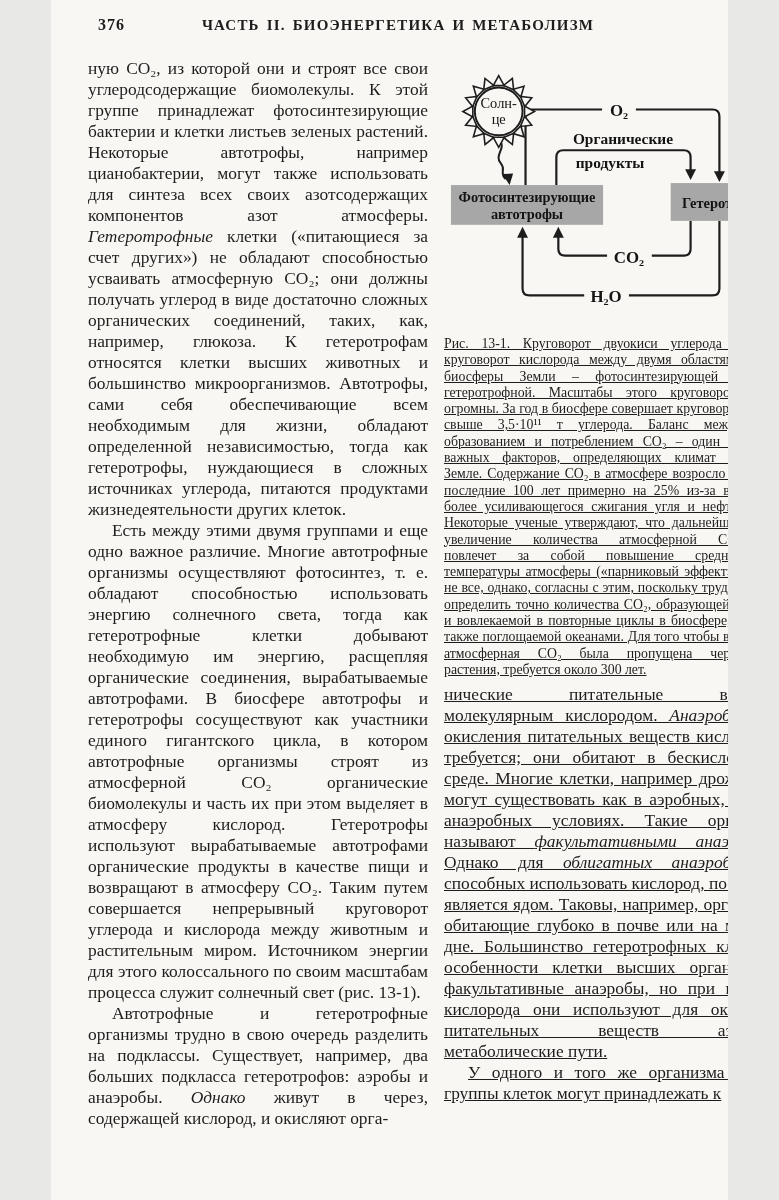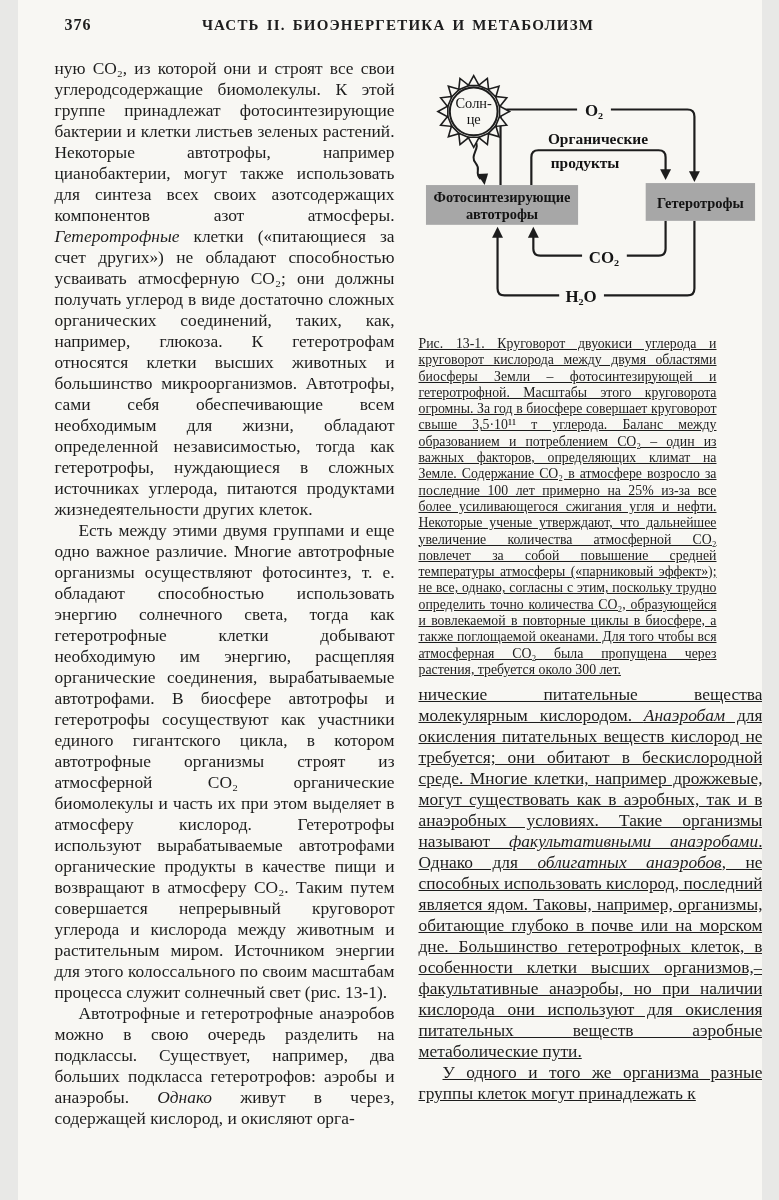--- a/index.html
+++ b/index.html
@@ -3,42 +3,42 @@
 <meta charset="utf-8">
 <style>
   :root{
     --page-bg:#f8f7f3;
     --ink:#1d1d1d;
     --box-gray:#a7a7a7;
   }
   html,body{margin:0;padding:0;background:#e8e8e6;}
   .page{
     position:relative;
-    width:744px;height:1200px;
+    width:677px;height:1200px;
     margin:0 auto;
     background:var(--page-bg);
     color:var(--ink);
     font-family:"Liberation Serif","DejaVu Serif",serif;
     overflow:hidden;
   }
   .pagehead{
     position:absolute;top:16px;left:37px;right:34px;height:22px;
   }
   .pagenum{
     position:absolute;left:10px;top:0;
     font-size:16px;font-weight:bold;letter-spacing:1px;
   }
   .runtitle{
     position:absolute;left:14px;right:0;top:1px;text-align:center;
     font-size:15px;font-weight:bold;letter-spacing:1.2px;
     word-spacing:2px;
   }
   .columns{
     position:absolute;top:58px;left:37px;right:34px;bottom:0;
-    display:flex;gap:24px;
+    display:flex;gap:16px;
   }
   .col{min-width:0;}
   .col-left{width:340px;flex:0 0 340px;}
   .col-right{width:344px;flex:0 0 344px;text-decoration:underline;}
   .bodytext p.para{
     margin:0;
     font-size:17.4px;line-height:21px;
     text-align:justify;
     hyphens:auto;
   }
@@ -86,21 +86,21 @@
   <div class="pagehead">
     <span class="pagenum">376</span>
     <span class="runtitle">ЧАСТЬ II. БИОЭНЕРГЕТИКА И МЕТАБОЛИЗМ</span>
   </div>
 
   <div class="columns">
 
     <div class="col col-left bodytext" id="left-col">
         <p class="para"><span>ную CO₂, из которой они и строят все свои углеродсодержащие биомолекулы. К этой группе принадлежат фотосинтезирующие бактерии и клетки листьев зеленых растений. Некоторые автотрофы, например цианобактерии, могут также использовать для синтеза всех своих азотсодержащих компонентов азот атмосферы. </span><i>Гетеротрофные</i><span> клетки («питающиеся за счет других») не обладают способностью усваивать атмосферную CO₂; они должны получать углерод в виде достаточно сложных органических соединений, таких, как, например, глюкоза. К гетеротрофам относятся клетки высших животных и большинство микроорганизмов. Автотрофы, сами себя обеспечивающие всем необходимым для жизни, обладают определенной независимостью, тогда как гетеротрофы, нуждающиеся в сложных источниках углерода, питаются продуктами жизнедеятельности других клеток.</span></p>
         <p class="para indent"><span>Есть между этими двумя группами и еще одно важное различие. Многие автотрофные организмы осуществляют фотосинтез, т. е. обладают способностью использовать энергию солнечного света, тогда как гетеротрофные клетки добывают необходимую им энергию, расщепляя органические соединения, вырабатываемые автотрофами. В биосфере автотрофы и гетеротрофы сосуществуют как участники единого гигантского цикла, в котором автотрофные организмы строят из атмосферной CO₂ органические биомолекулы и часть их при этом выделяет в атмосферу кислород. Гетеротрофы используют вырабатываемые автотрофами органические продукты в качестве пищи и возвращают в атмосферу CO₂. Таким путем совершается непрерывный круговорот углерода и кислорода между животным и растительным миром. Источником энергии для этого колоссального по своим масштабам процесса служит солнечный свет (рис. 13-1).</span></p>
-        <p class="para indent"><span>Автотрофные и гетеротрофные анаэробов можно в свою очередь разделить на подклассы. Существует, например, два больших подкласса гетеротрофов: аэробы и анаэробы. </span><i>Однако</i><span> живут в через, содержащей кислород, и окисляют орга-</span></p>
+        <p class="para indent"><span>Автотрофные и гетеротрофные организмы трудно в свою очередь разделить на подклассы. Существует, например, два больших подкласса гетеротрофов: аэробы и анаэробы. </span><i>Однако</i><span> живут в через, содержащей кислород, и окисляют орга-</span></p>
       </div>
 
     <div class="col col-right">
 
       <figure class="fig">
         <svg class="diag" width="348" height="272" viewBox="0 0 350 272">
           <defs>
             <path id="ray" d="M 0 -36 L -5.5 -26 L 5.5 -26 Z"></path>
           </defs>
 

